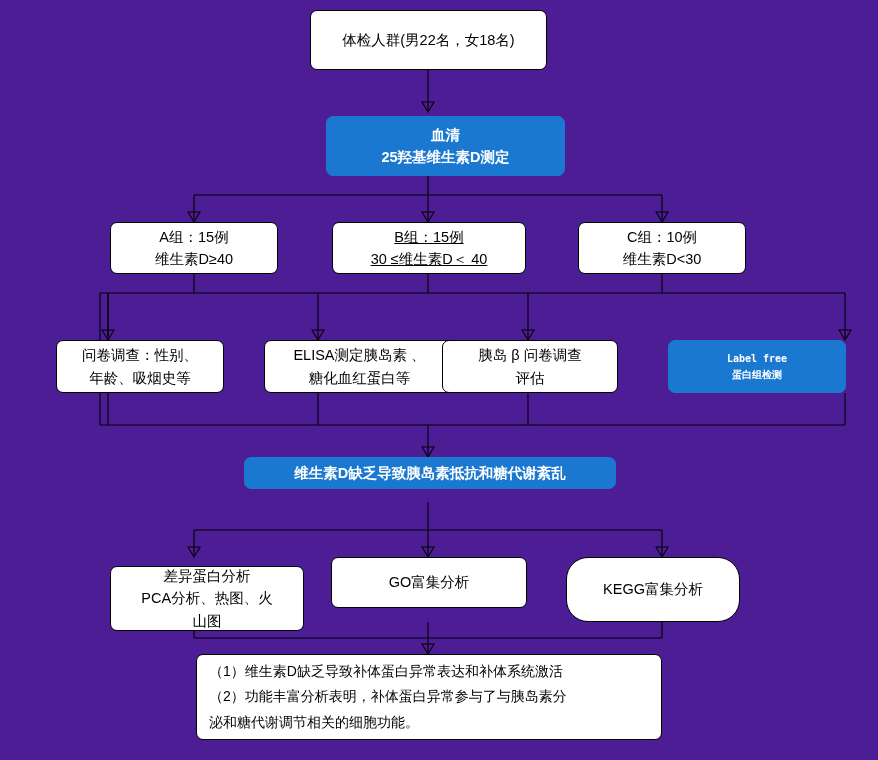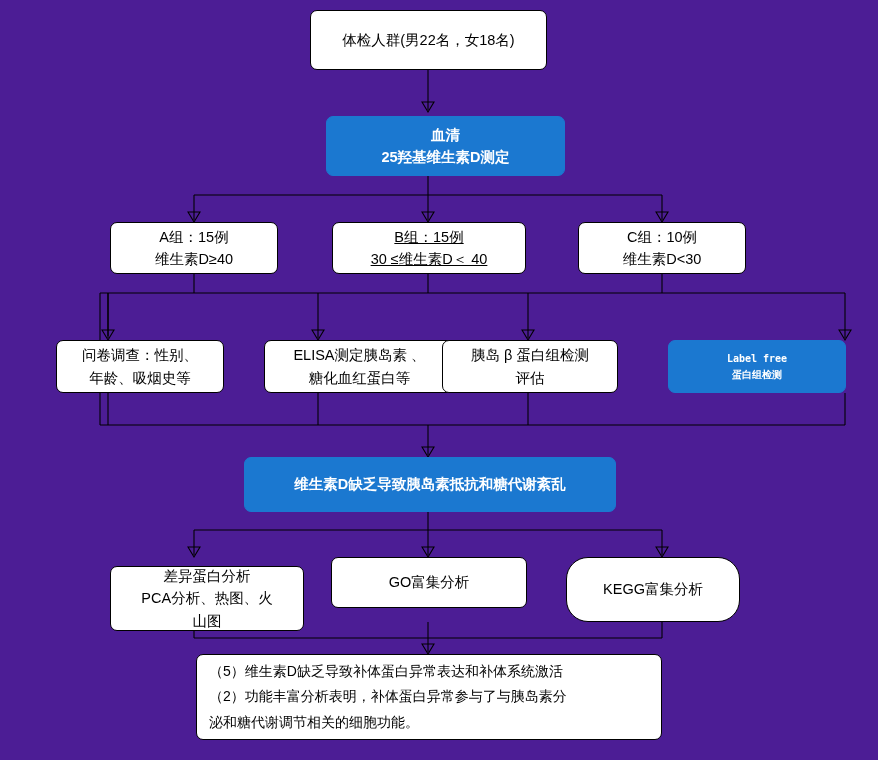--- a/index.html
+++ b/index.html
@@ -141,33 +141,33 @@
 
   <div class="node" style="left:578px; top:222px; width:168px; height:52px;">C组：10例
 维生素D&lt;30</div>
 
   <div class="node" style="left:24px; top:340px; width:168px; height:53px;margin-left:32px;">问卷调查：性别、
 年龄、吸烟史等</div>
 
   <div class="node" style="left:224px; top:340px; width:191px; height:53px;margin-left:40px;">ELISA测定胰岛素 、
 糖化血红蛋白等</div>
 
-  <div class="node" style="left:442px; top:340px; width:176px; height:53px;">胰岛 β 蛋白组检测
+  <div class="node" style="left:442px; top:340px; width:176px; height:53px;">胰岛 β 问卷调查
 评估</div>
 
   <div class="node blue mono" style="left:668px; top:340px; width:178px; height:53px;">Label free
 蛋白组检测</div>
 
-  <div class="node blue" style="left:244px; top:457px; width:372px; height:55px;">维生素D缺乏导致胰岛素抵抗和糖代谢紊乱</div>
+  <div class="node blue" style="left:244px; top:457px; width:372px; height:32px;">维生素D缺乏导致胰岛素抵抗和糖代谢紊乱</div>
 
   <div class="node" style="left:110px; top:566px; width:194px; height:65px;">差异蛋白分析
 PCA分析、热图、火
 山图</div>
 
   <div class="node" style="left:331px; top:557px; width:196px; height:51px;">GO富集分析</div>
 
   <div class="node" style="left:566px; top:557px; width:174px; height:65px;border-radius:22px;">KEGG富集分析</div>
 
-  <div class="node left small" style="left:196px; top:654px; width:466px; height:86px;">（5）维生素D缺乏导致补体蛋白异常表达和补体系统激活
+  <div class="node left small" style="left:196px; top:654px; width:466px; height:86px;">（1）维生素D缺乏导致补体蛋白异常表达和补体系统激活
 （2）功能丰富分析表明，补体蛋白异常参与了与胰岛素分
 泌和糖代谢调节相关的细胞功能。</div>
 
 </div>
 
 </body></html>

